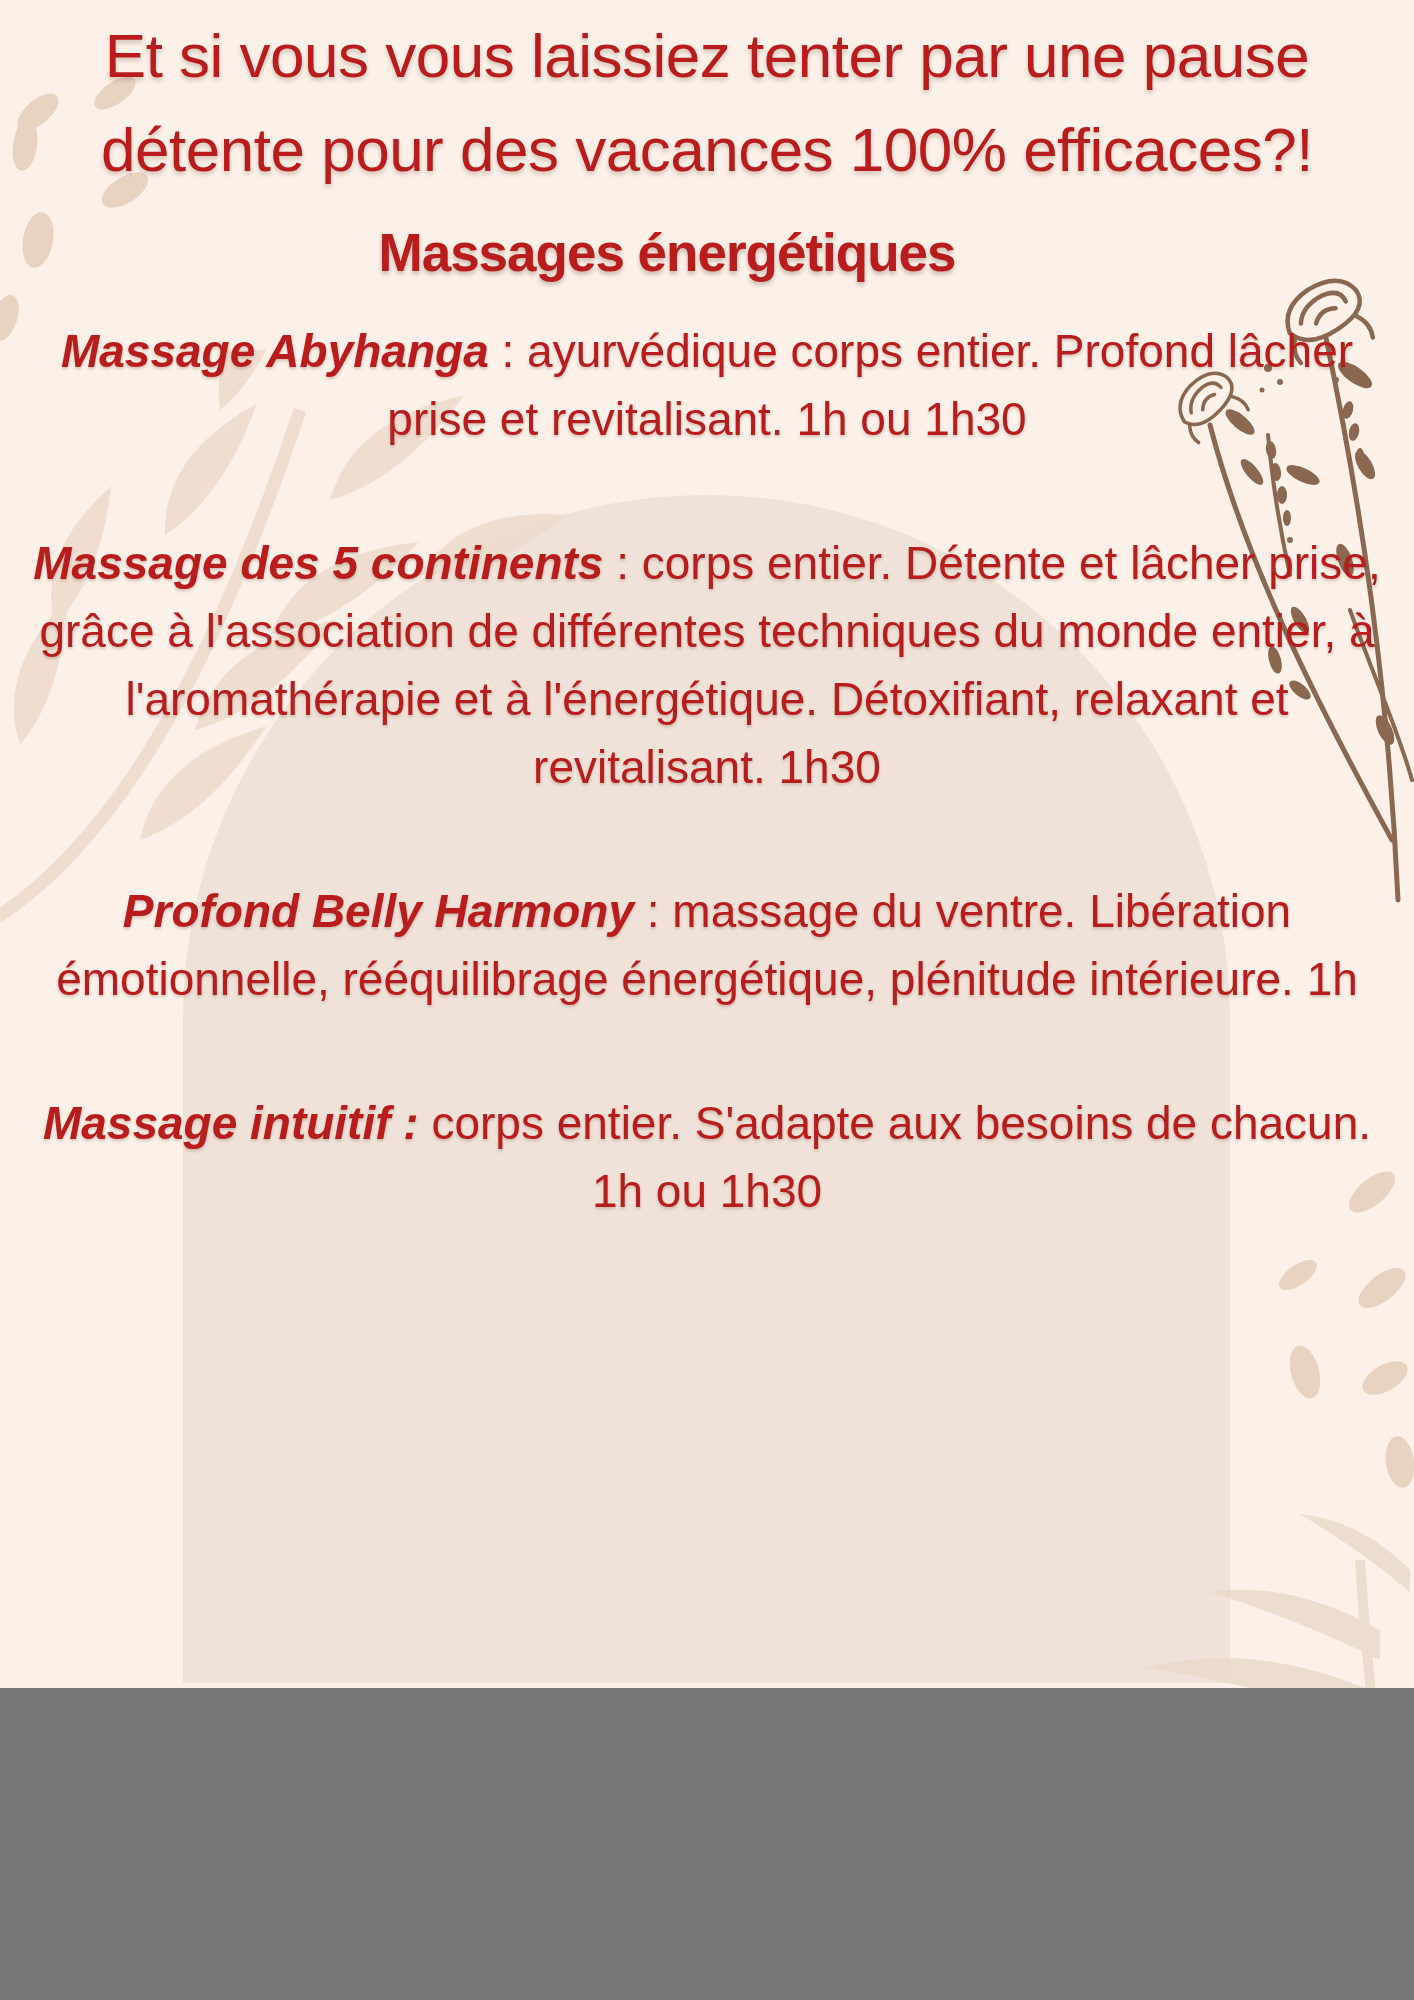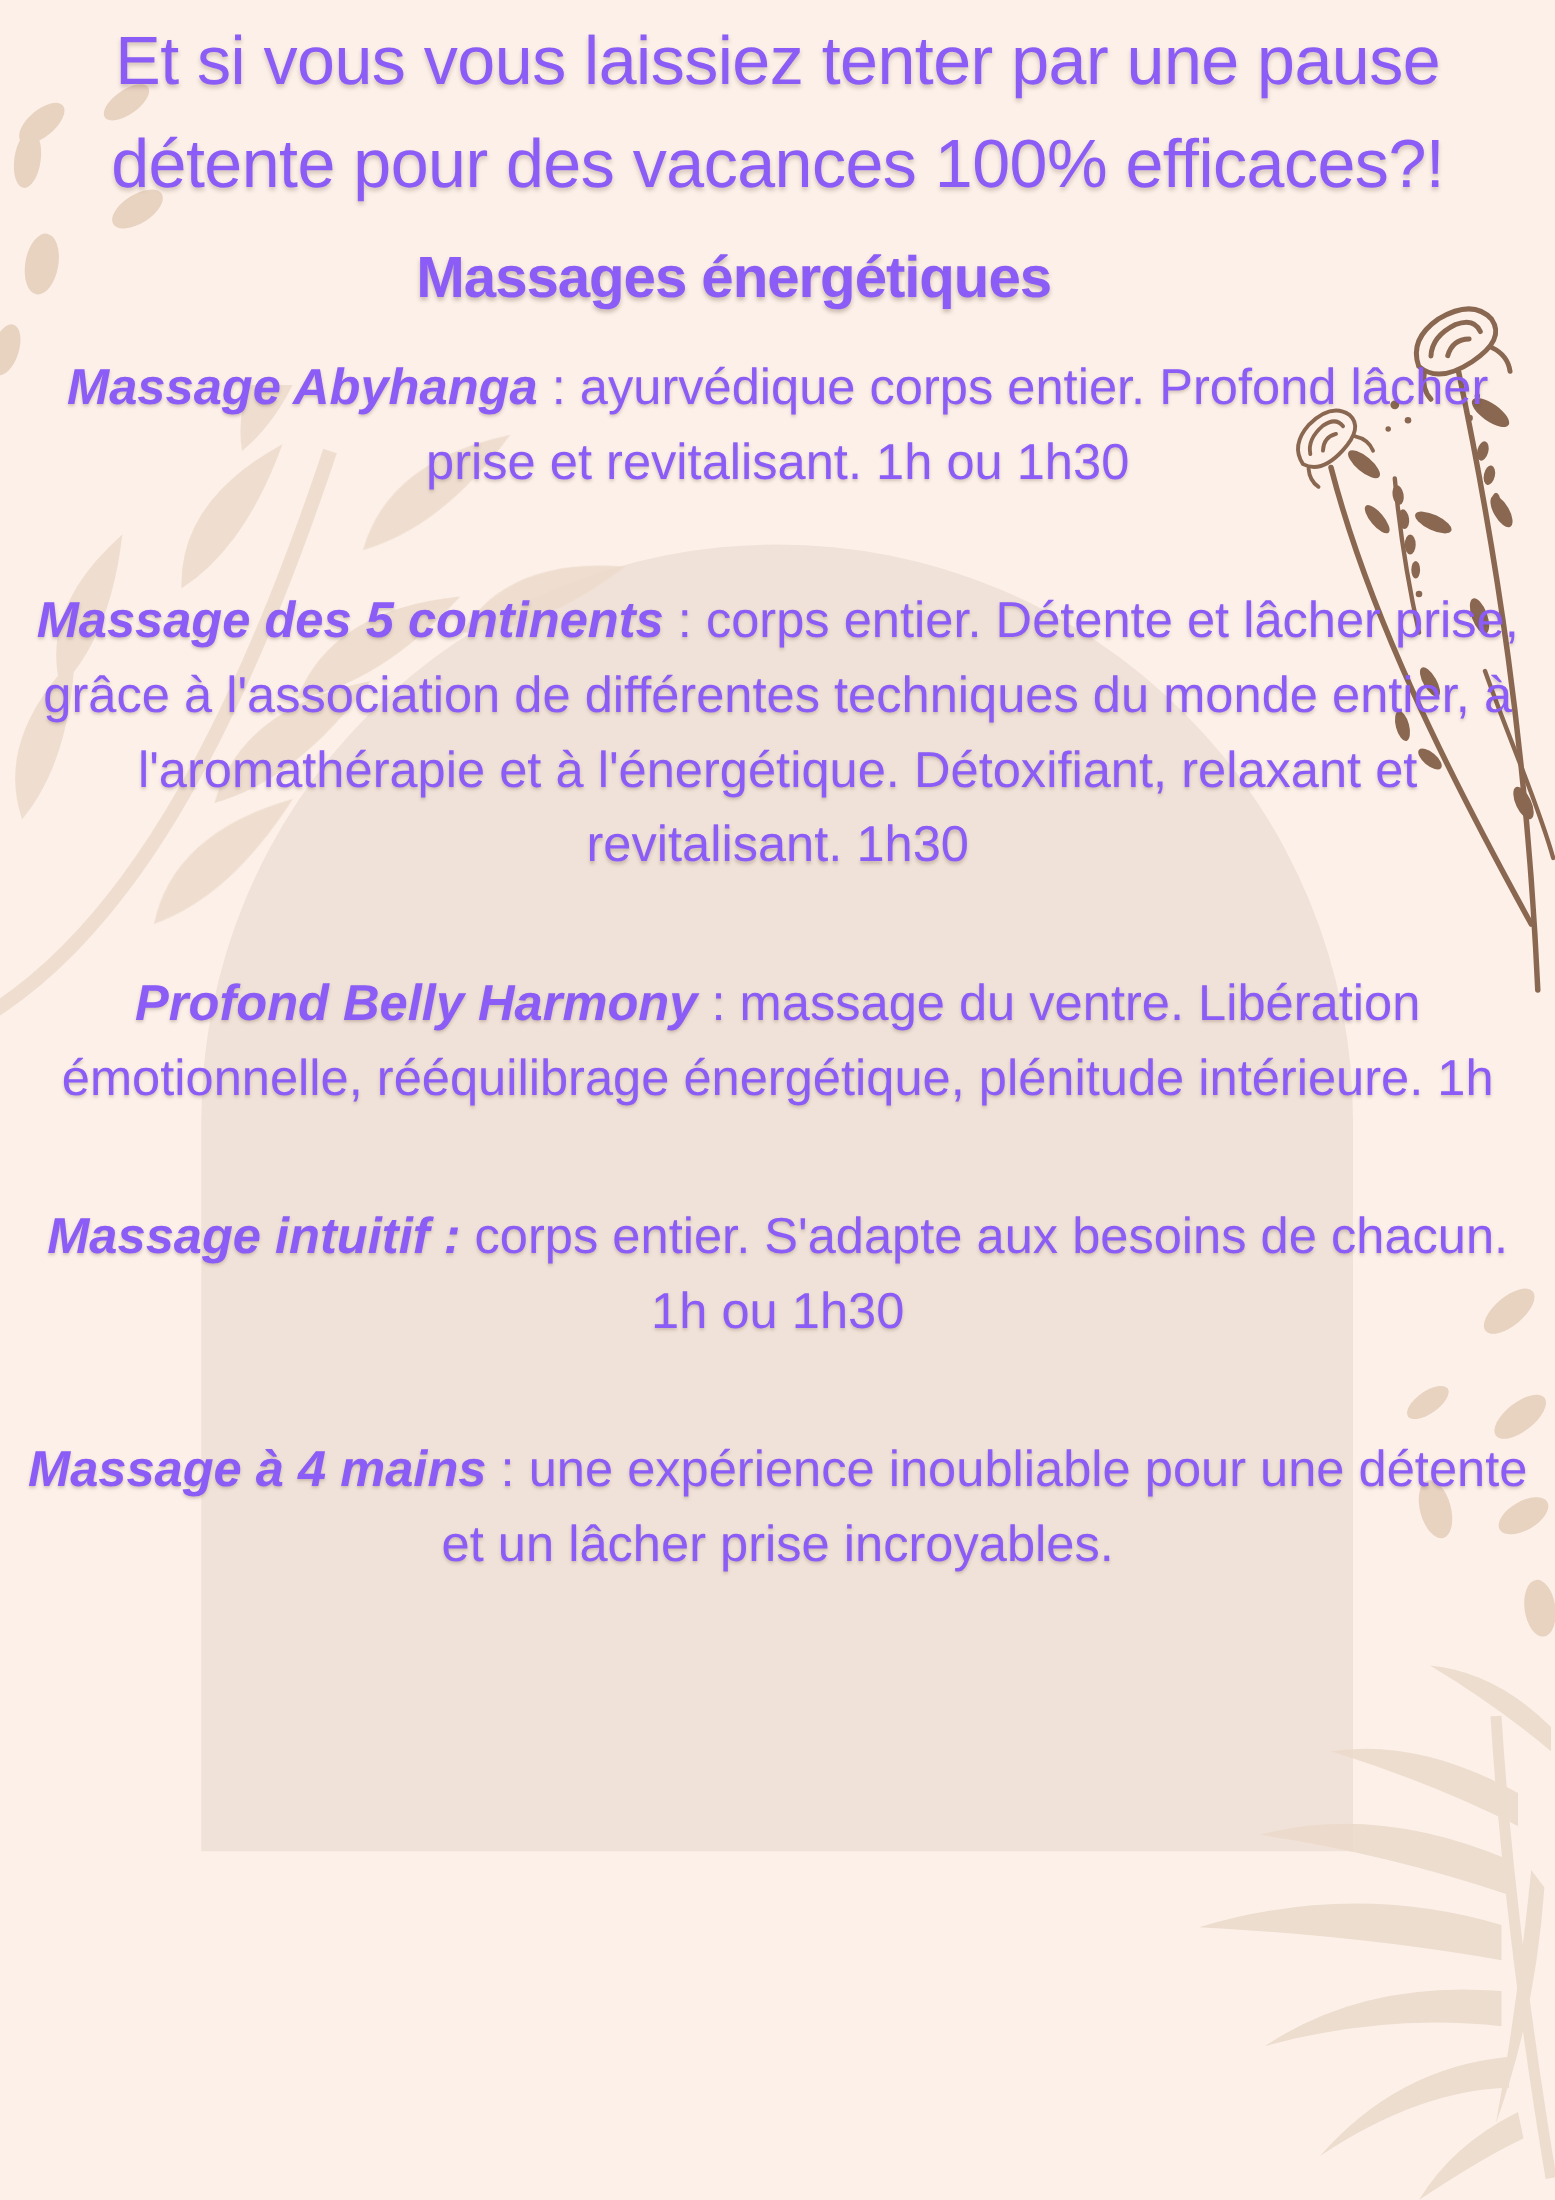--- a/index.html
+++ b/index.html
@@ -1,24 +1,24 @@
 <!DOCTYPE html>
 <html><head>
 <meta charset="utf-8">
 <style>
   html,body { margin:0; padding:0; }
   body { background:#777; }
   .page {
     position:relative;
-    width:1414px; height:2000px;
+    width:1414px; height:1688px;
     margin:0 auto;
     background:#fcf0e8;
     overflow:hidden;
     font-family:"Liberation Sans", sans-serif;
-    color:#8b5cf6;
+    color:#b91c1c;
   }
   .layer { position:absolute; pointer-events:none; }
 
   
   .arch {
     position:absolute;
     left:183px; top:495px;
     width:1047px; height:1188px;
     background:#f0e2d8;
     border-radius:524px 524px 0 0;
@@ -182,17 +182,16 @@
     <div class="body-col">
   <p class="massage-para"><span class="massage-name">Massage Abyhanga</span><span> : </span><span>ayurvédique corps entier. Profond lâcher prise et revitalisant. 1h ou 1h30</span></p>
 
   <p class="massage-para"><span class="massage-name">Massage des 5 continents</span><span> : </span><span>corps entier. Détente et lâcher prise, grâce à l'association de différentes techniques du monde entier, à l'aromathérapie et à l'énergétique. Détoxifiant, relaxant et revitalisant. 1h30</span></p>
 
   <p class="massage-para"><span class="massage-name">Profond Belly Harmony</span><span> : </span><span>massage du ventre. Libération émotionnelle, rééquilibrage énergétique, plénitude intérieure. 1h</span></p>
 
   <p class="massage-para"><span class="massage-name">Massage intuitif :</span><span> </span><span>corps entier. S'adapte aux besoins de chacun. 1h ou 1h30</span></p>
 
 
-  <p class="massage-para"><span class="massage-name">Massage à 4 mains</span><span> : </span><span>une expérience inoubliable pour une détente et un lâcher prise incroyables.</span></p>
 </div>
   </div>
 
 </div>
 
 </body></html>

